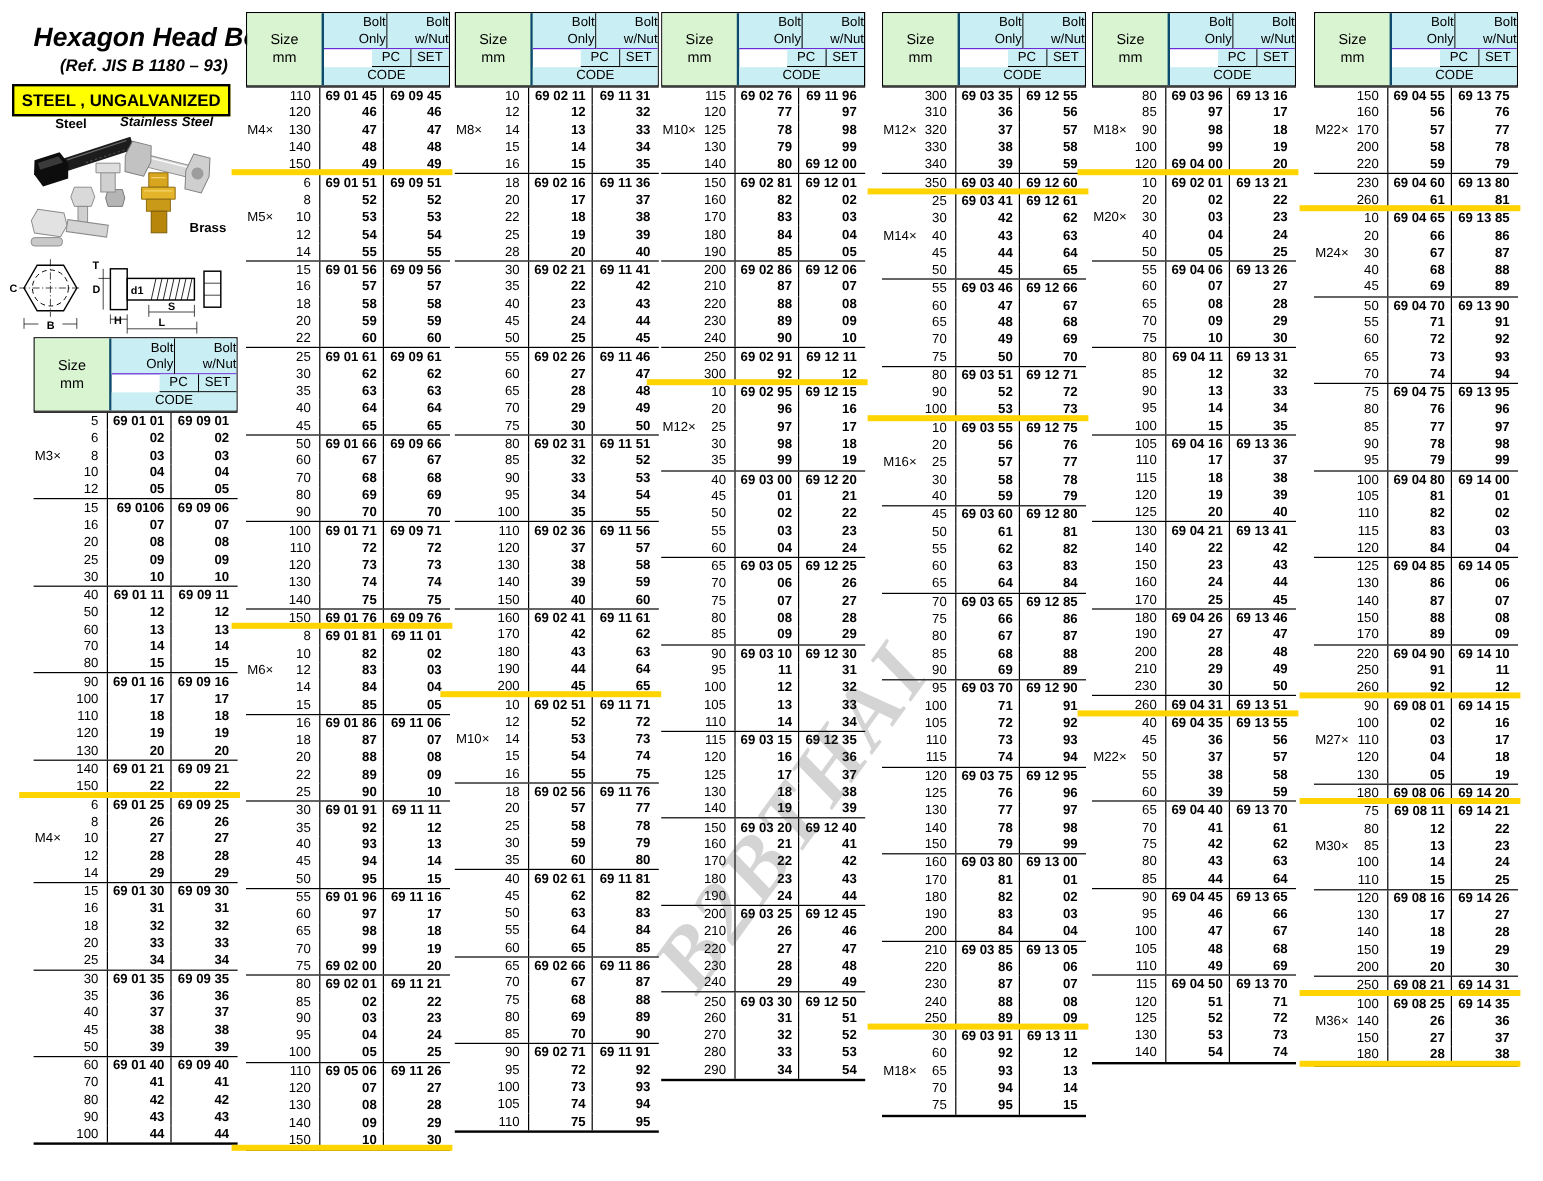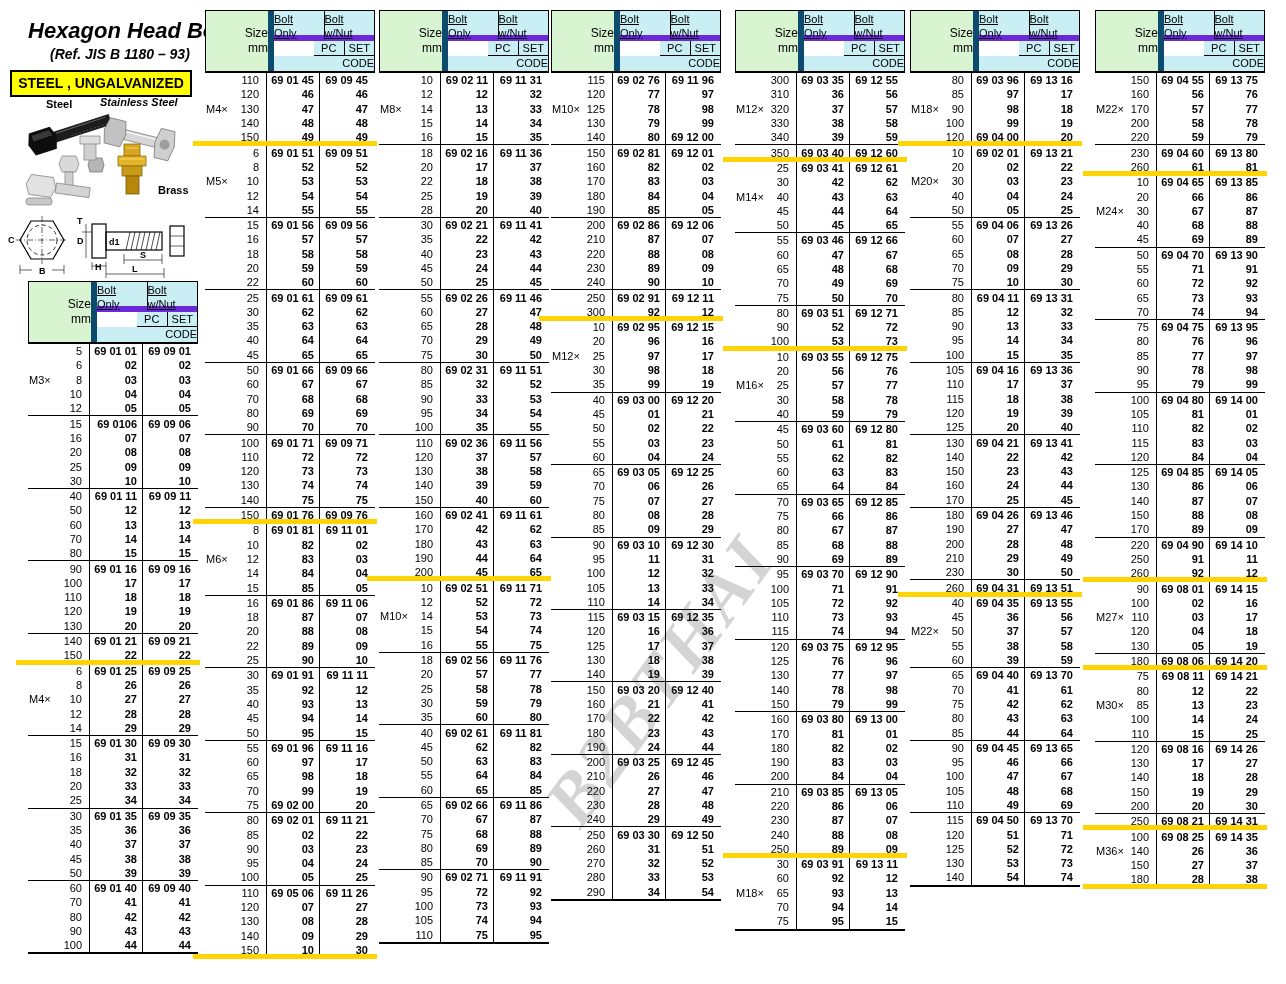--- a/index.html
+++ b/index.html
@@ -12,33 +12,33 @@
         background:#ffff00;border:2px solid #000;text-align:center;font-weight:bold;font-size:14px;}
   .photos{position:absolute;left:12px;top:98px;width:180px;height:112px;}
   .photos .plabel{position:absolute;font-size:11px;font-weight:bold;}
   .plabel.steel{left:34px;top:0px;}
   .plabel.stainless{left:88px;top:-2px;font-style:italic;}
   .plabel.brass{left:146px;top:86px;}
   .diagram{position:absolute;left:8px;top:212px;width:184px;height:68px;}
   
   .btable{position:absolute;width:170px;font-size:11px;z-index:1;}
   .thead{display:flex;border:1px solid #000;box-sizing:border-box;height:62px;}
-  .hsize{width:62px;background:var(--green,#d9f4d0);border-right:6px solid #0c4a6e;
-         display:flex;flex-direction:column;justify-content:center;align-items:flex-end;
+  .hsize{width:62px;background:var(--green,#d9f4d0);border-right:2px solid #0c4a6e;
+         display:flex;flex-direction:column;justify-content:center;align-items:center;
          font-size:12px;line-height:15px;}
   .hright{flex:1;display:flex;flex-direction:column;}
   .hrow1{display:flex;height:30px;}
-  .hrow1 .hcell{flex:1;background:var(--cyan,#c9eef3);border-bottom:6px solid #6d28d9;
-         font-size:11px;line-height:14px;text-align:left;padding-top:1px;box-sizing:border-box;text-decoration:underline;}
+  .hrow1 .hcell{flex:1;background:var(--cyan,#c9eef3);border-bottom:1px solid #6d28d9;
+         font-size:11px;line-height:14px;text-align:right;padding-top:1px;box-sizing:border-box;}
   .hrow1 .hcell:first-child{border-right:1px solid #000;}
   .hrow2{display:flex;height:15px;}
   .hrow2 .hcell{flex:1;background:var(--cyan,#c9eef3);border-bottom:1px solid #000;
          font-size:11px;line-height:14px;text-align:center;box-sizing:border-box;}
   .hrow2 .hcell:first-child{border-right:1px solid #000;margin-left:40px;}
-  .hrow3{height:15px;background:var(--cyan,#c9eef3);font-size:11px;line-height:14px;text-align:right;}
+  .hrow3{height:15px;background:var(--cyan,#c9eef3);font-size:11px;line-height:14px;text-align:center;}
   .tbody{border-top:1px solid #000;border-bottom:2px solid #000;text-align:center;}
   .group{border-top:1px solid #000;}
   .group:first-child{border-top:none;}
   .row{display:flex;height:14.3px;align-items:center;}
   .c{height:100%;display:flex;align-items:center;justify-content:flex-end;box-sizing:border-box;}
   .size{width:62px;border-right:1px solid #000;padding-right:7px;position:relative;}
   .pc{width:53px;border-right:1px solid #000;padding-right:5px;font-weight:bold;}
   .set{width:53px;padding-right:5px;font-weight:bold;}
   .mlabel{position:absolute;left:1px;top:50%;transform:translateY(-50%);font-size:11px;}
   .ysep{height:0;position:relative;}

